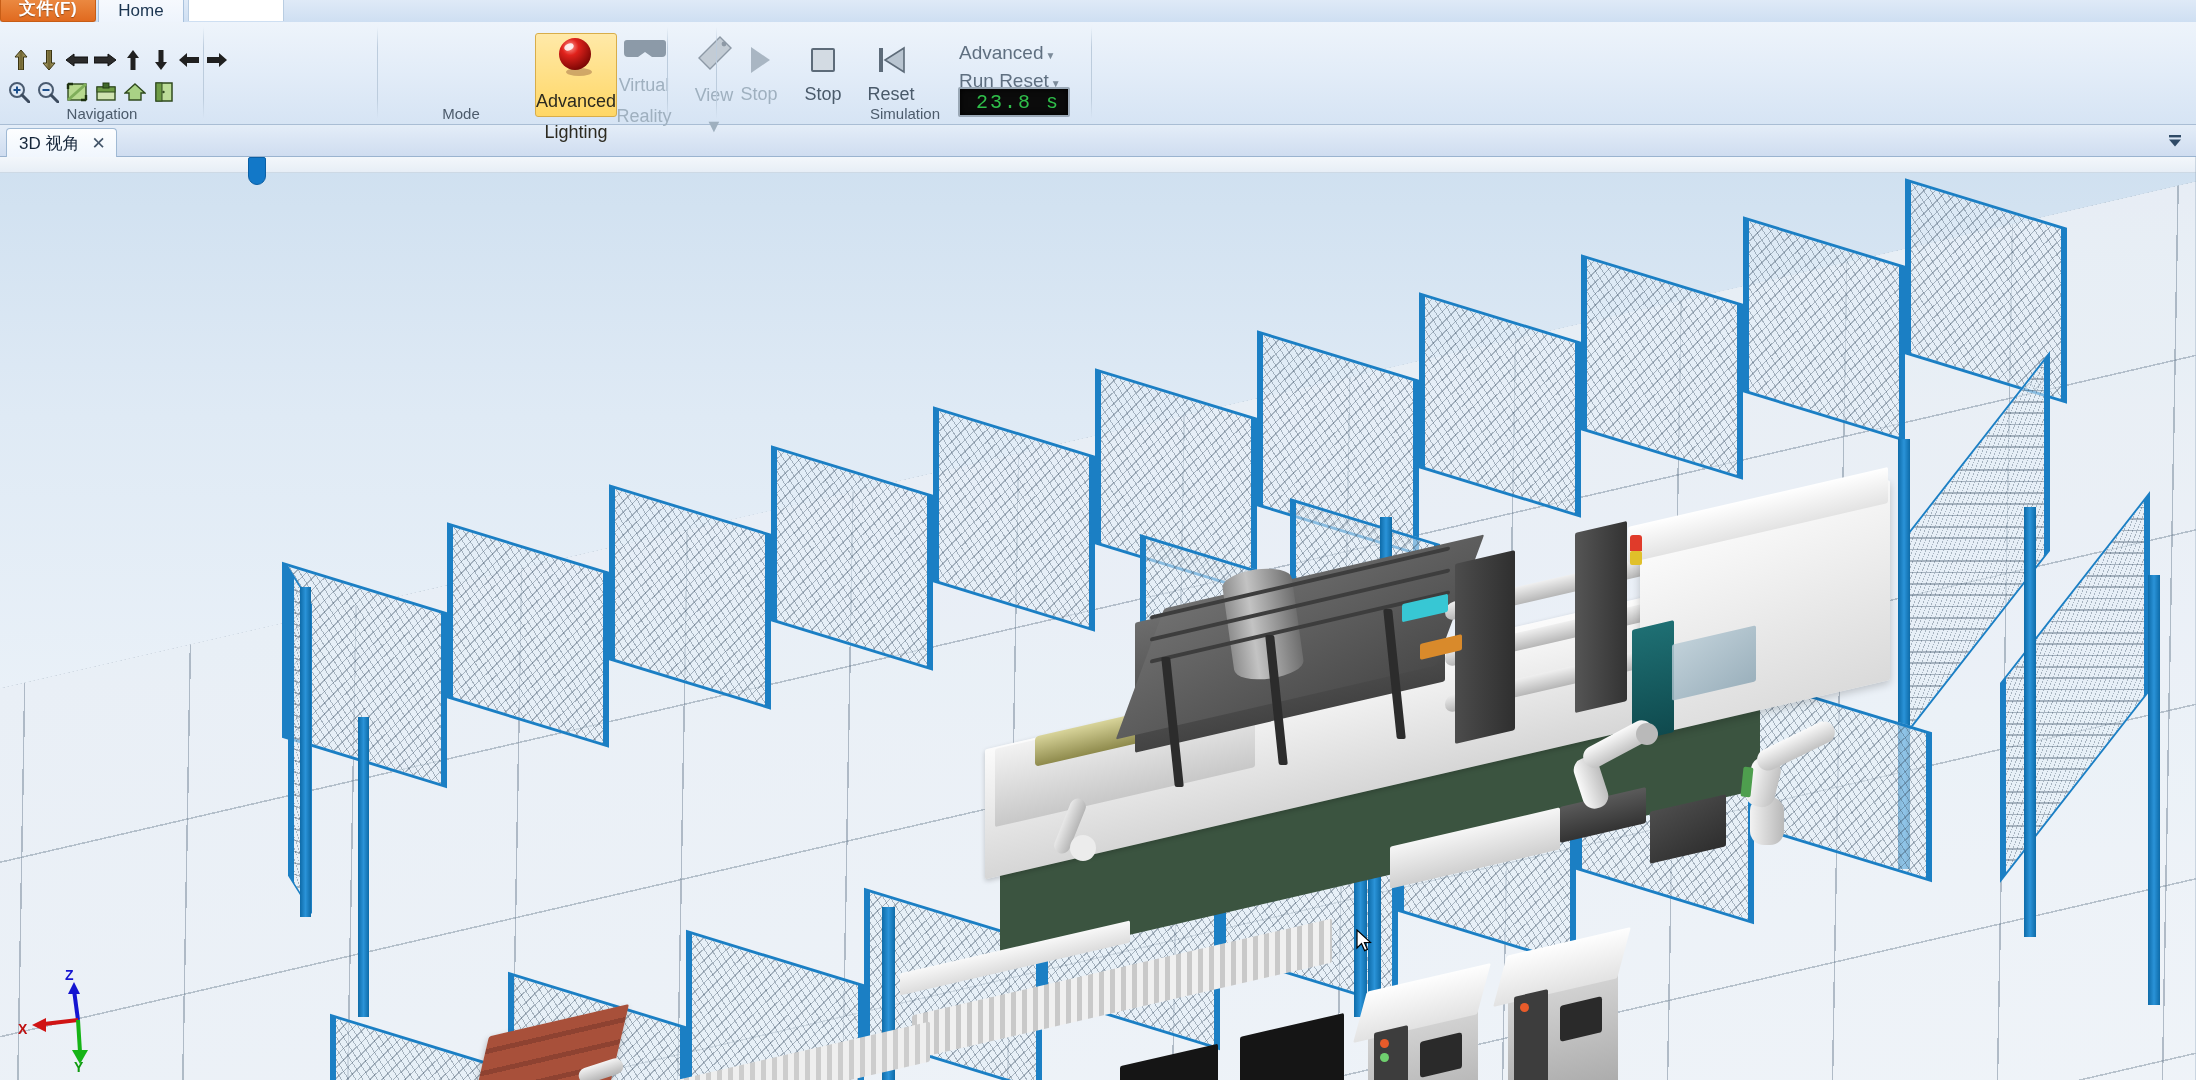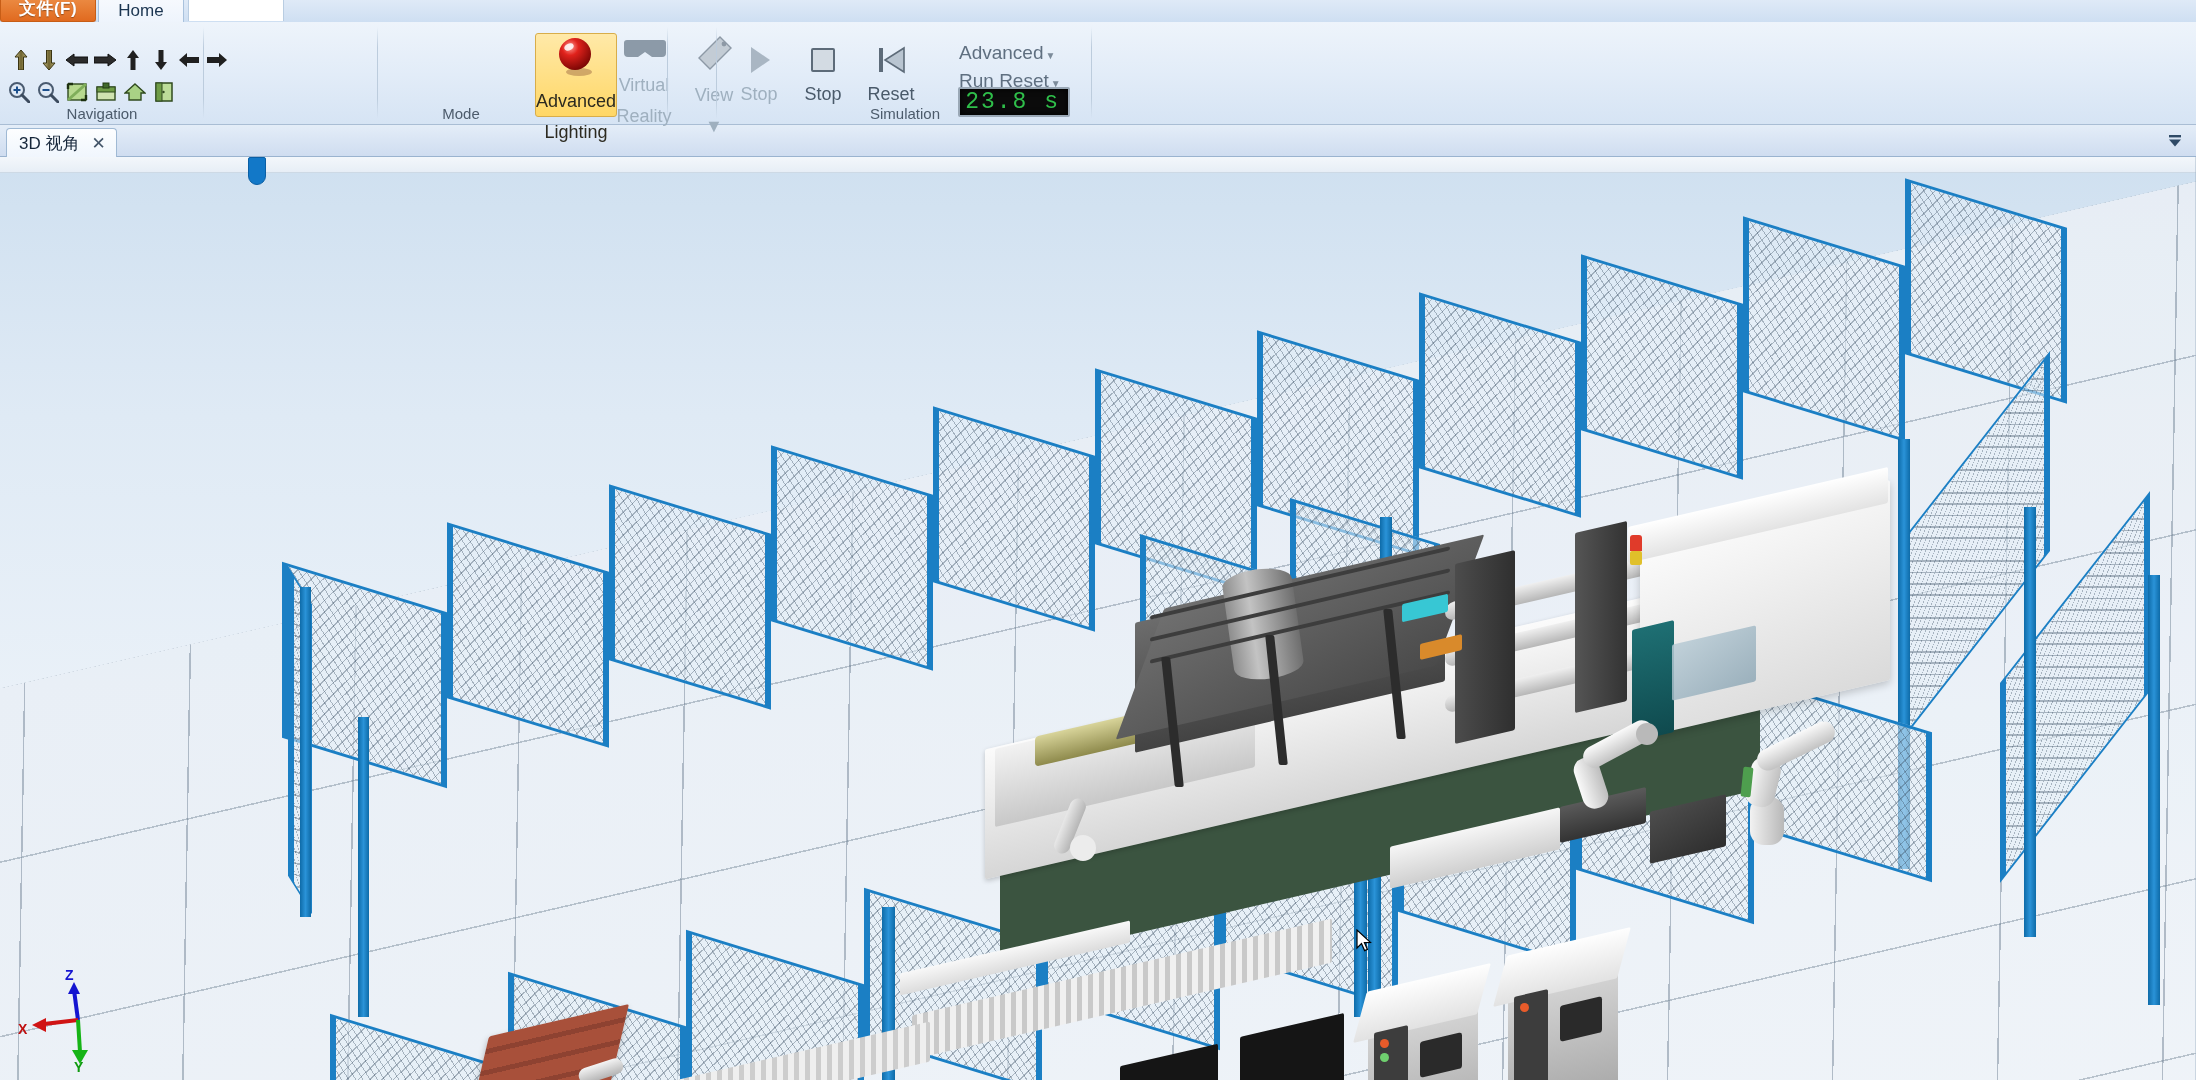--- a/index.html
+++ b/index.html
@@ -107,21 +107,21 @@
   .timer {
     position: absolute; top: 66px; left: 240px;
     width: 112px; height: 30px;
     background: #0b0b0b;
     border: 2px solid #9aa8b6;
     border-radius: 2px;
     display: flex; align-items: center; justify-content: flex-end;
     padding-right: 8px;
     color: #2fbf4a;
     font-family: "Liberation Mono", monospace;
-    font-size: 23px; letter-spacing: 2px;
+    font-size: 20px; letter-spacing: 2px;
     box-shadow: inset 0 0 6px #000;
   }
 
   
   .doctabs {
     position: absolute; top: 125px; left: 0; width: 2196px; height: 32px;
     background: linear-gradient(#e4edf8, #cfddf0);
     border-bottom: 1px solid #9ab3cf;
     z-index: 4;
   }

